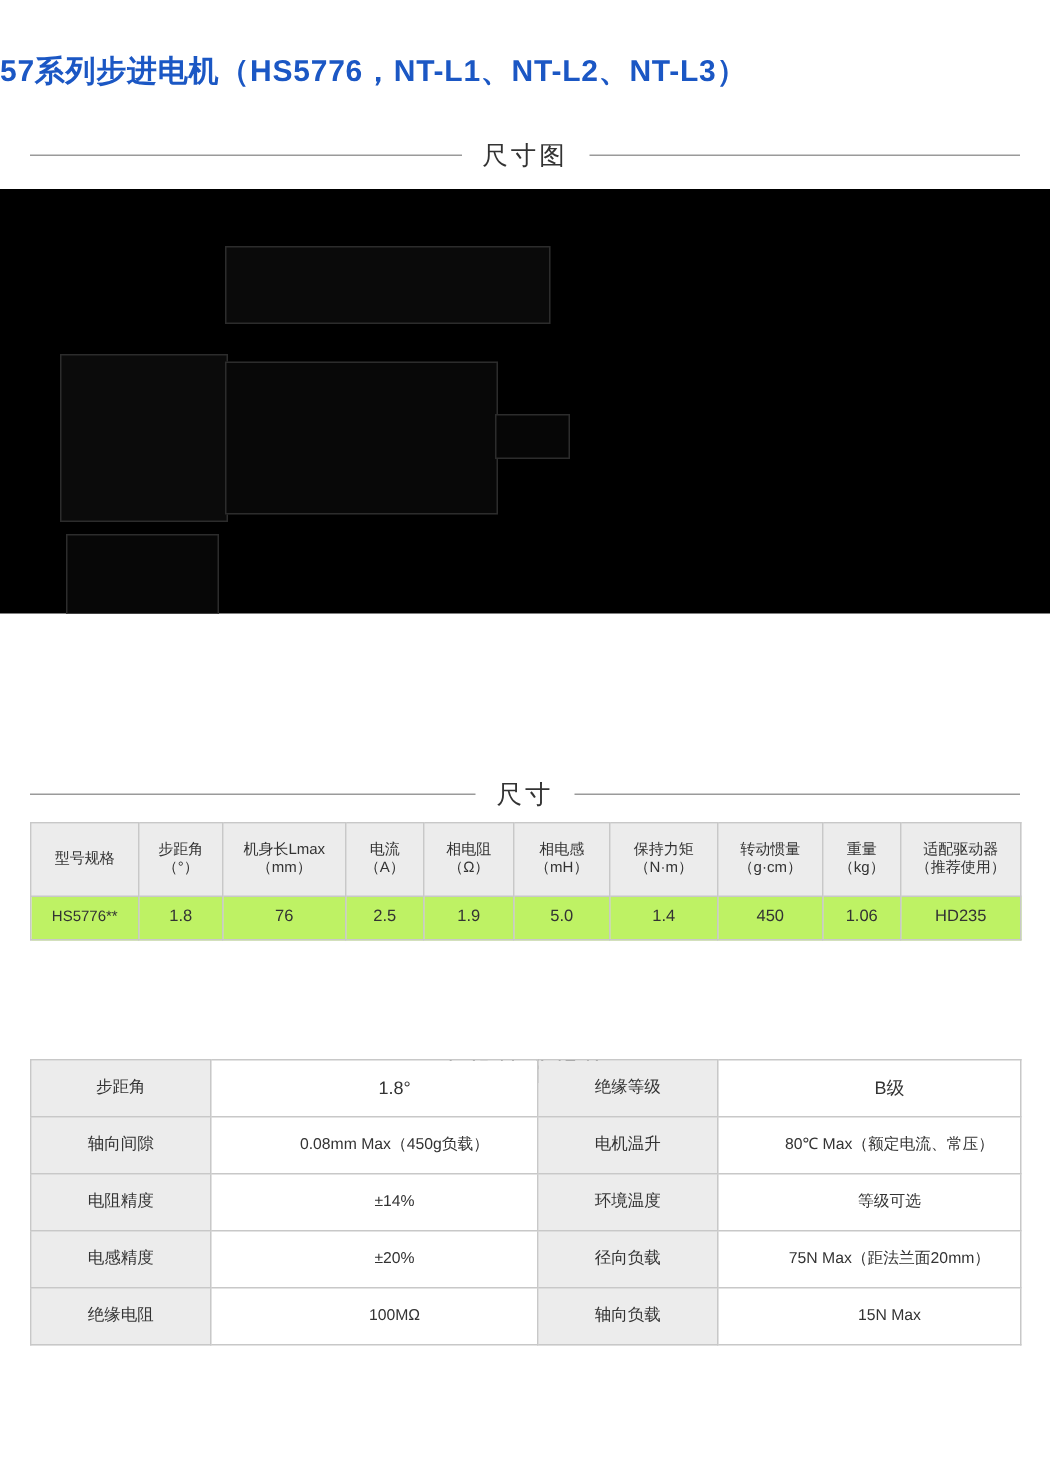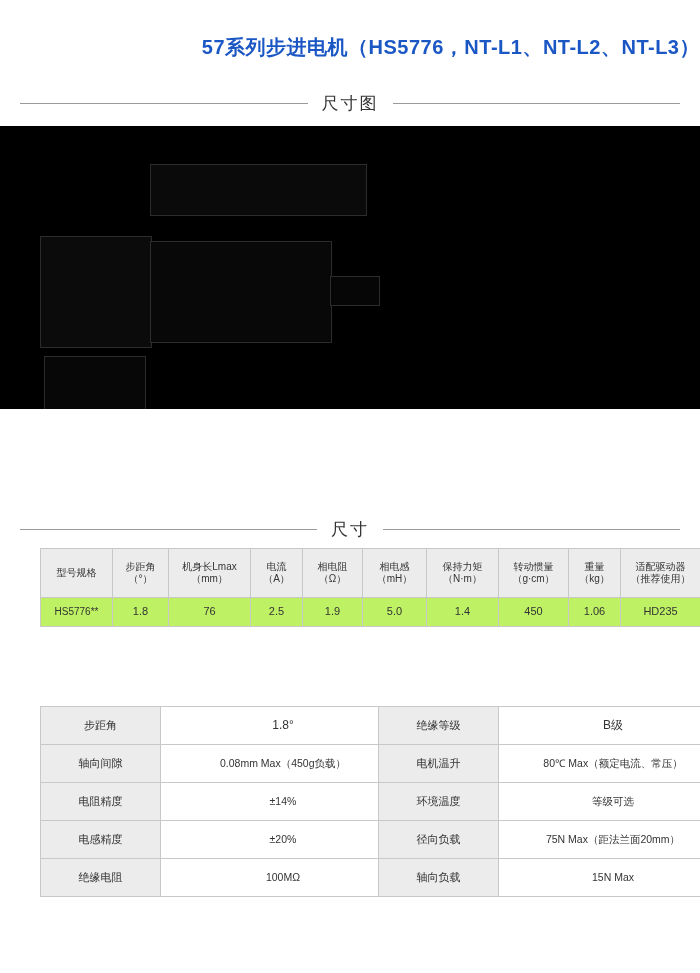--- a/index.html
+++ b/index.html
@@ -20,21 +20,21 @@
     height: 973px;
     position: relative;
     background: #fff;
   }
 
   
   .title-bar {
     position: absolute;
     left: 0; top: 34px;
     width: 700px;
-    text-align: right;
+    text-align: left;
   }
   .title-text {
     display: inline-block;
     font-size: 20px;
     font-weight: bold;
     letter-spacing: 0.5px;
     color: #1b57c4;
     white-space: nowrap;
   }
 
@@ -93,21 +93,20 @@
     white-space: nowrap;
   }
 
   
   .tbl {
     position: absolute;
     border-collapse: collapse;
     table-layout: fixed;
     font-size: 10px;
     color: #333;
-    margin-left: 20px;
   }
   .tbl td, .tbl th {
     border: 1px solid #c8c8c8;
     text-align: center;
     vertical-align: middle;
     font-weight: normal;
     padding: 2px 1px;
     line-height: 1.25;
   }
 

